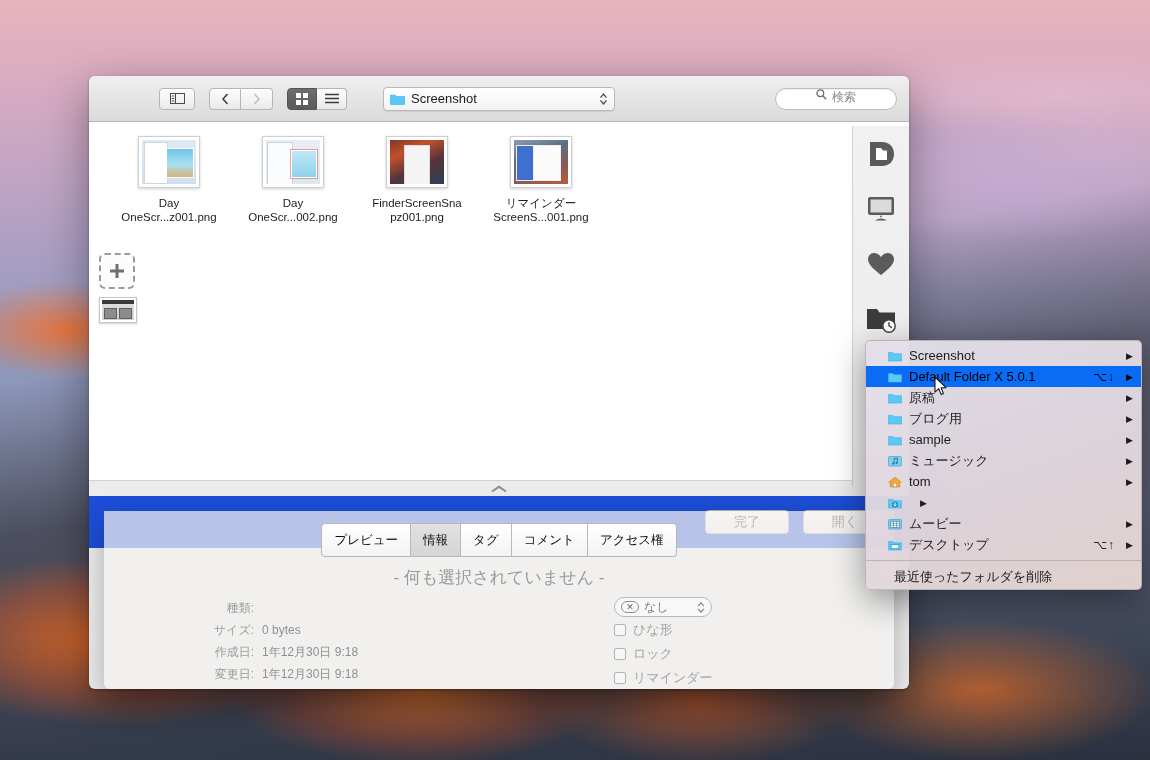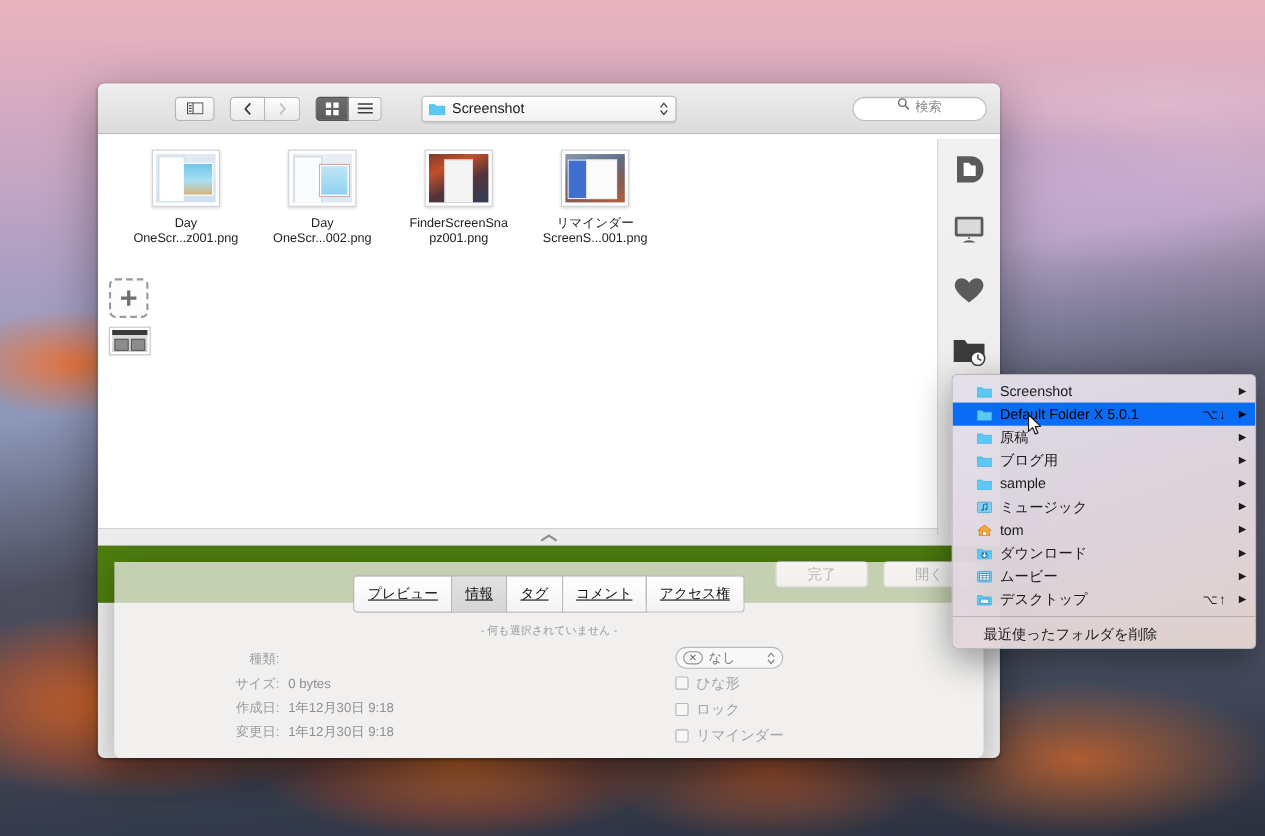--- a/index.html
+++ b/index.html
@@ -185,21 +185,21 @@
   .collapse-strip {
     height: 16px;
     background: #ececec;
     display: flex; align-items: center; justify-content: center;
     border-top: 1px solid #d2d2d2;
   }
 
   
   .action-bar {
     height: 52px;
-    background: #4d7c0f;
+    background: #1d4ed8;
     display: flex; align-items: center; justify-content: flex-end;
     padding: 0 22px;
     gap: 14px;
   }
   .act-btn {
     width: 84px; height: 24px;
     background: linear-gradient(180deg,#fdfdfd 0%,#ececec 100%);
     border: 1px solid #b2b2b2;
     border-radius: 4px;
     font-size: 13px; color: #141414;
@@ -222,29 +222,29 @@
     justify-content: center;
     padding-top: 12px;
   }
   .tab {
     height: 14px;
     padding: 16px 12px;
     border: 1px solid #b8b8b8;
     border-left: none;
     background: linear-gradient(180deg,#ffffff 0%,#f3f3f3 100%);
     font-size: 12.5px; color: #111;
-    display: flex; align-items: center; text-decoration: underline;
+    display: flex; align-items: center;
   }
   .tab:first-child { border-left: 1px solid #b8b8b8; border-radius: 4px 0 0 4px; }
   .tab:last-child  { border-radius: 0 4px 4px 0; }
   .tab.active { background: linear-gradient(180deg,#e2e1e1 0%,#d6d5d5 100%); }
 
   .none-selected {
     text-align: center;
-    font-size: 10px;
+    font-size: 17px;
     color: #9a9a9a;
     margin-top: 9px;
   }
   .meta-wrap {
     display: flex;
     padding: 8px 40px 0 40px;
   }
   .meta-left { width: 420px; }
   .meta-row {
     display: flex;
@@ -682,21 +682,20 @@
       <span class="mi-shortcut"></span>
       <span class="mi-arrow">▶</span>
     </div>
 
     <div class="menu-item">
       <svg width="14" height="12" viewBox="0 0 15 12">
         <path d="M0.5 2.2 L5.3 2.2 L6.6 3.6 L14.5 3.6 L14.5 11.4 L0.5 11.4 Z" fill="#5bc8f5" stroke="#44b2e0" stroke-width=".7"></path>
         <circle cx="7.5" cy="7.6" r="3.2" fill="#2e86b8"></circle>
         <path d="M7.5 5.3 V9.1 M5.9 7.6 L7.5 9.3 L9.1 7.6" stroke="#fff" stroke-width="1" fill="none"></path>
       </svg>
-      <span class="mi-label">ダウンロード</span>
       <span class="mi-shortcut"></span>
       <span class="mi-arrow">▶</span>
     </div>
 
     <div class="menu-item">
       <svg width="14" height="12" viewBox="0 0 15 12">
         <rect x="0.6" y="1.2" width="13.8" height="10.2" rx="1" fill="#7ecff2" stroke="#3f9fd0" stroke-width=".7"></rect>
         <rect x="2.4" y="3" width="10.2" height="6.6" fill="#fff" stroke="#2b6f96" stroke-width=".6"></rect>
         <line x1="2.4" y1="5.2" x2="12.6" y2="5.2" stroke="#2b6f96" stroke-width=".6"></line>
         <line x1="2.4" y1="7.4" x2="12.6" y2="7.4" stroke="#2b6f96" stroke-width=".6"></line>

